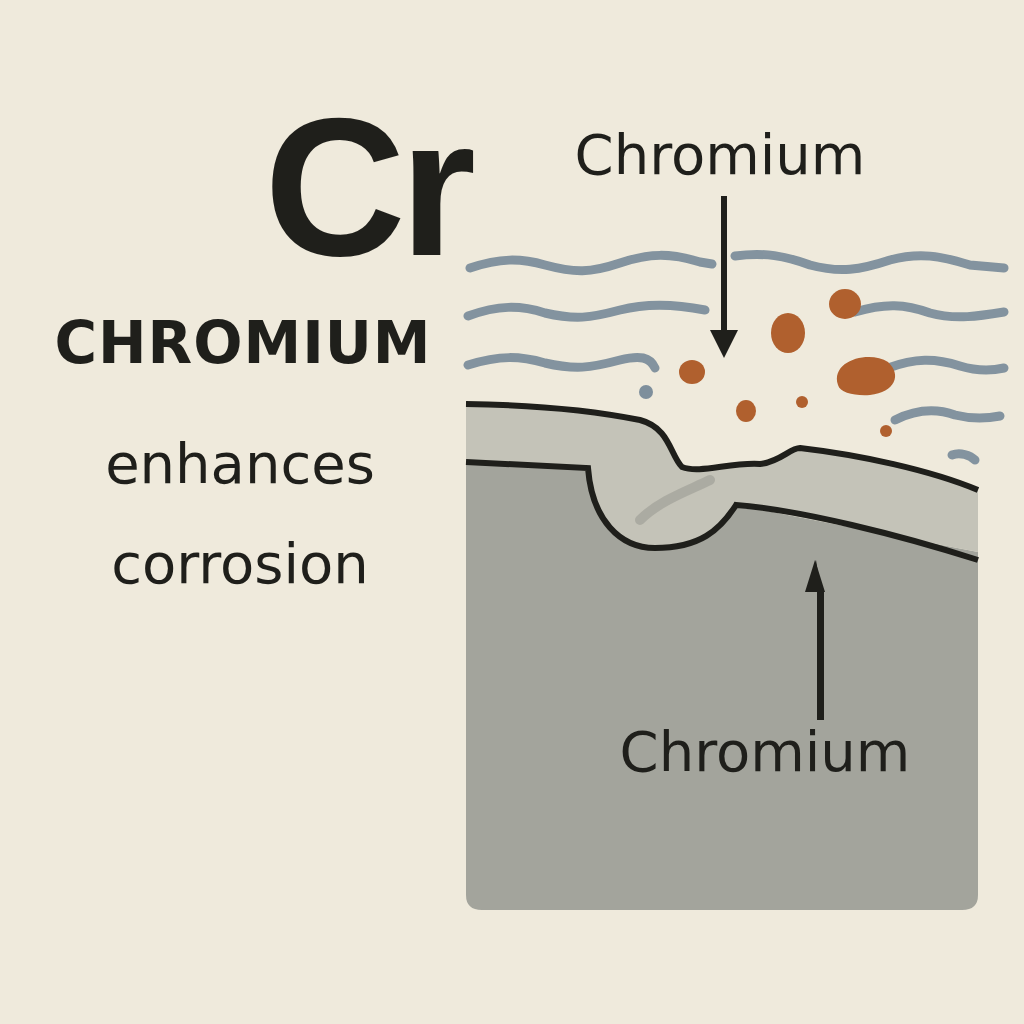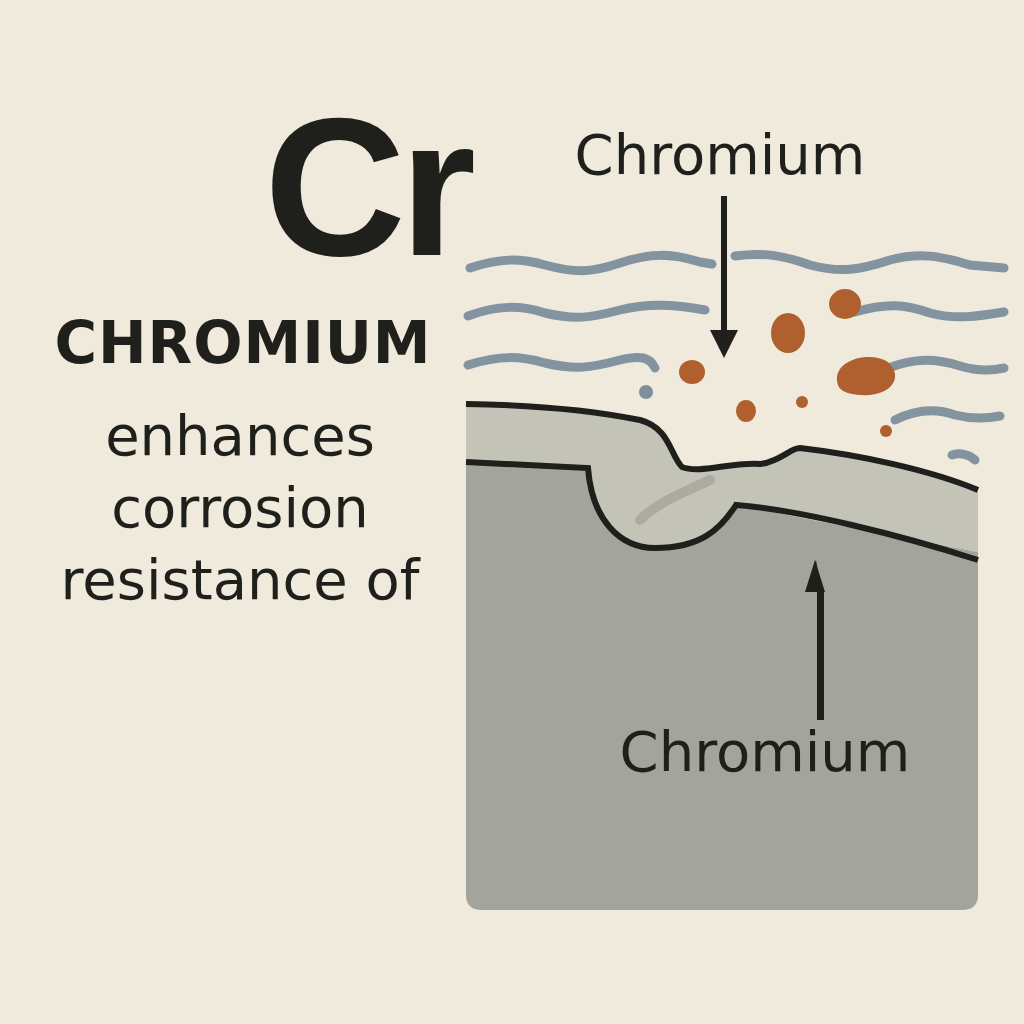--- a/index.html
+++ b/index.html
@@ -18,40 +18,39 @@
     }
     .name {
       position: absolute; left: 0; width: 486px; top: 308px;
       text-align: center; font-size: 58px; font-weight: bold; letter-spacing: 1px;
       line-height: 70px;
     }
     .desc {
       position: absolute; left: 0; width: 480px; top: 400px;
       text-align: center; font-size: 56px; line-height: 72px;
     }
-    .desc div { white-space: nowrap; }
+    .desc div { white-space: nowrap; margin-top: 28px; }
     svg.diagram { position: absolute; left: 0; top: 0; }
     .label-chromium {
       position: absolute; left: 540px; width: 360px; top: 120px;
       text-align: center; font-size: 56px; line-height: 70px;
     }
     .label-steel {
       position: absolute; left: 600px; width: 330px; top: 718px;
       text-align: center; font-size: 56px; line-height: 68px;
     }
   </style>
 </head>
 <body>
 
 <div class="symbol">Cr</div>
 <div class="name">CHROMIUM</div>
 <div class="desc">
   <div>enhances</div>
   <div>corrosion</div>
-  <div>resistance of</div>
 </div>
 
 <svg class="diagram" width="1024" height="1024" viewBox="0 0 1024 1024">
 
   <path d="M466 462 L588 468 C592 520 620 548 655 548 C700 548 720 530 736 505 L978 552 L978 895 Q978 910 962 910 L482 910 Q466 910 466 895 Z" fill="#a3a49c"></path>
 
   <path d="M466 404 C540 405 600 412 640 420 C670 428 670 455 682 467 C700 474 730 462 760 464 C780 462 790 448 800 448 C860 455 930 470 978 490 L978 552 L736 505 C720 530 700 548 655 548 C620 548 592 520 588 468 L466 462 Z" fill="#c4c3b8"></path>
   <path d="M640 520 C660 500 690 490 710 480" stroke="#8f8f88" stroke-width="10" fill="none" opacity="0.45" stroke-linecap="round"></path>
   <path d="M466 404 C540 405 600 412 640 420 C670 428 670 455 682 467 C700 474 730 462 760 464 C780 462 790 448 800 448 C860 455 930 470 978 490" stroke="#1f1f1b" stroke-width="6" fill="none"></path>
   <path d="M466 462 L588 468 C592 520 620 548 655 548 C700 548 720 530 736 505 C800 510 900 535 978 560" stroke="#1f1f1b" stroke-width="6" fill="none"></path>

